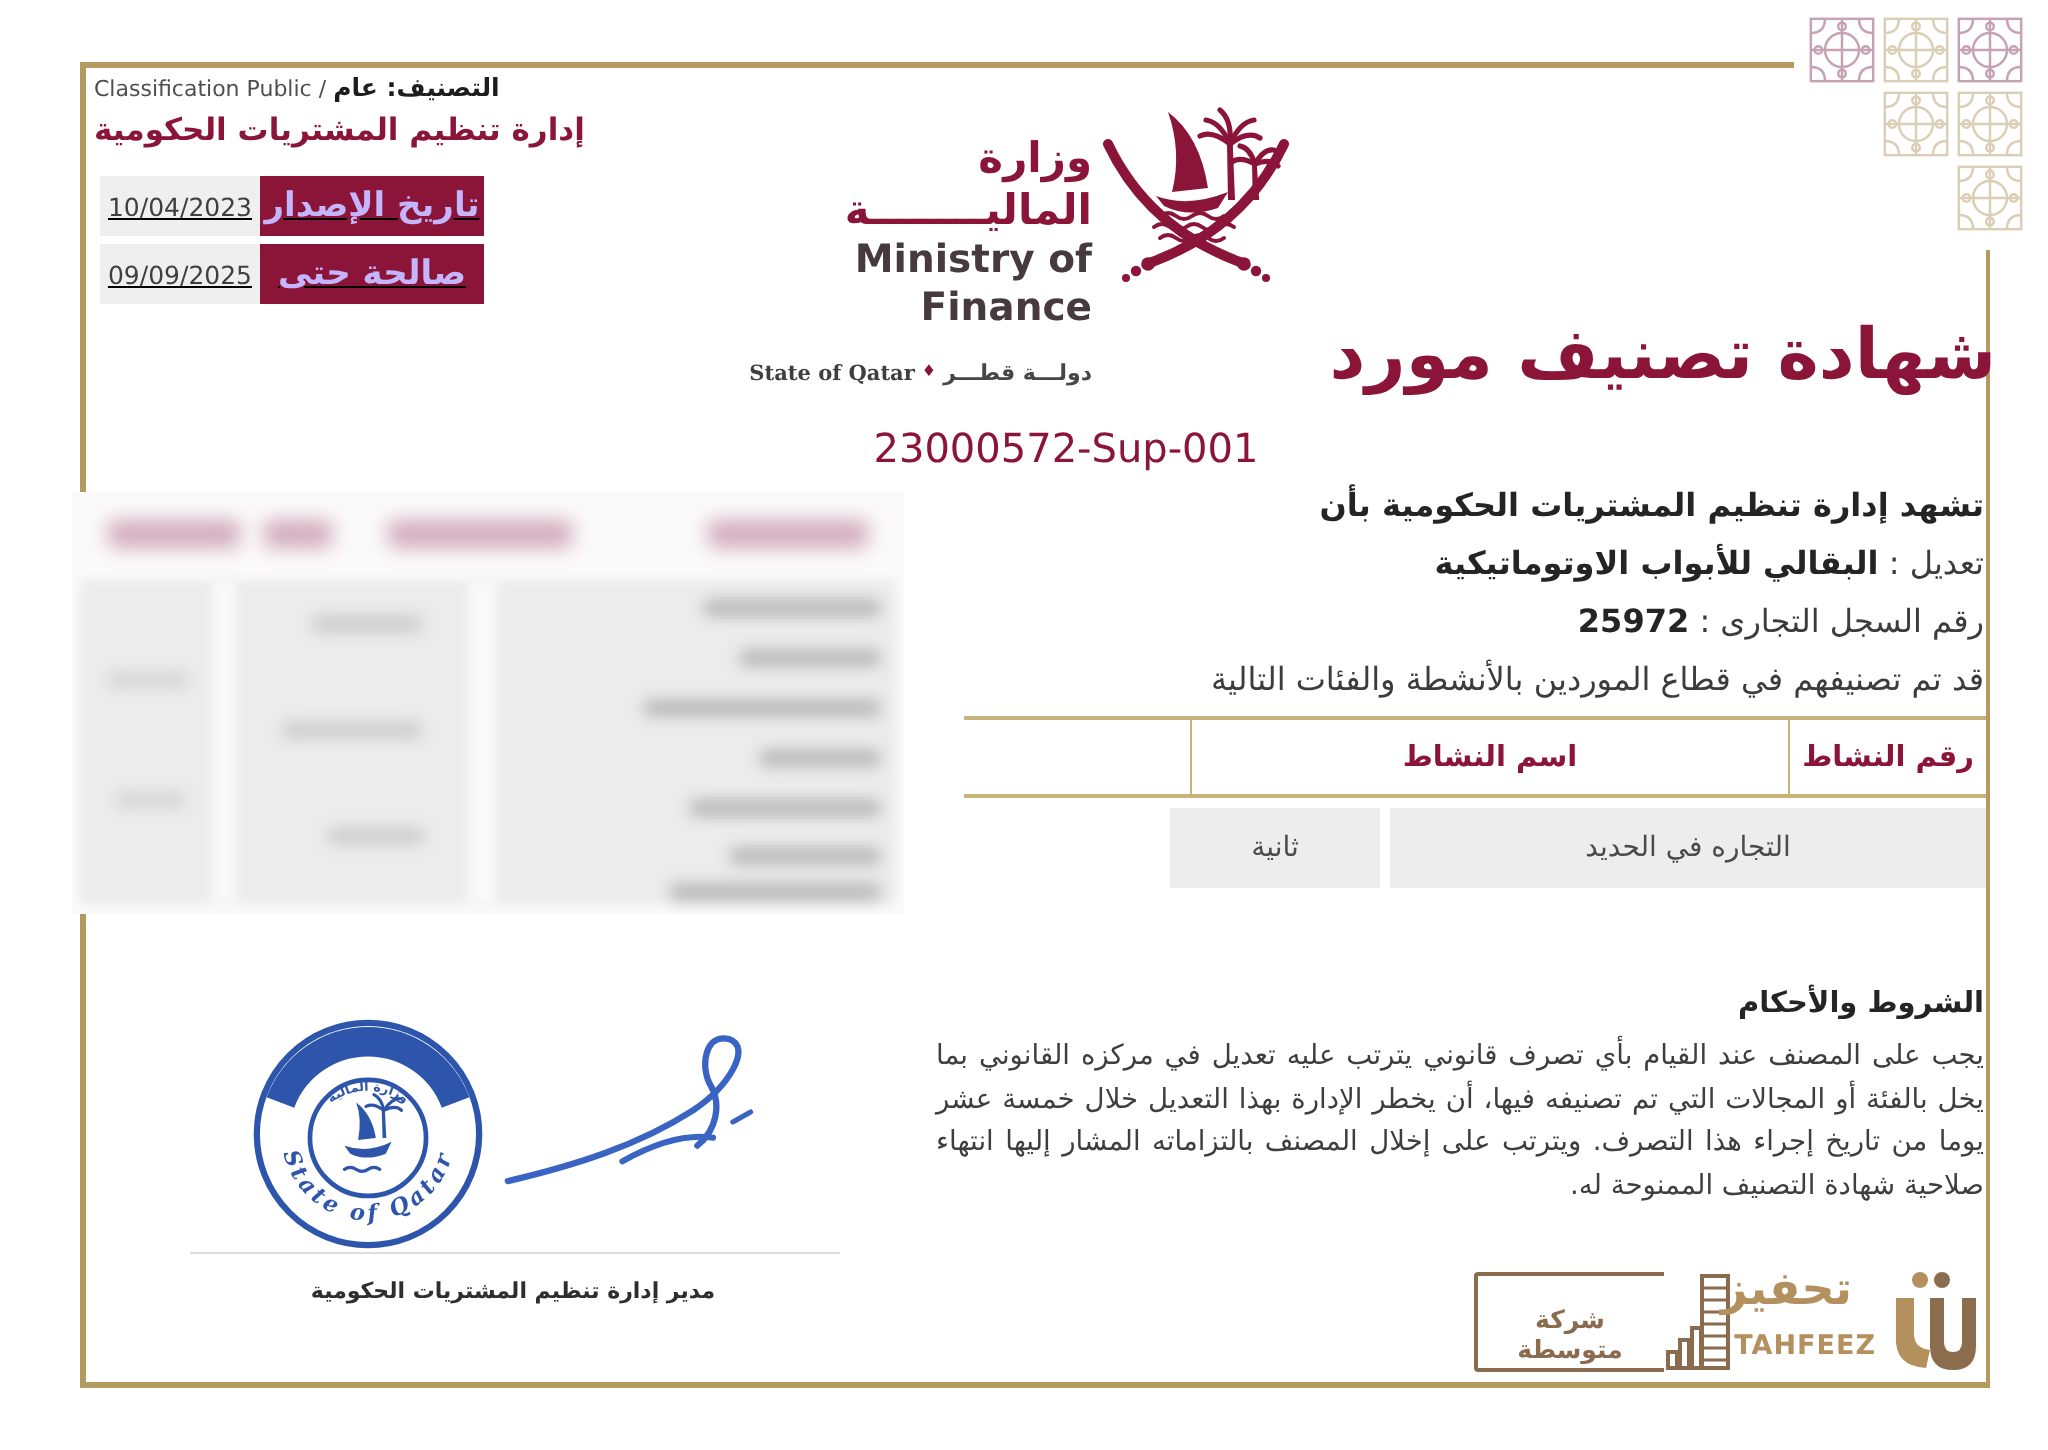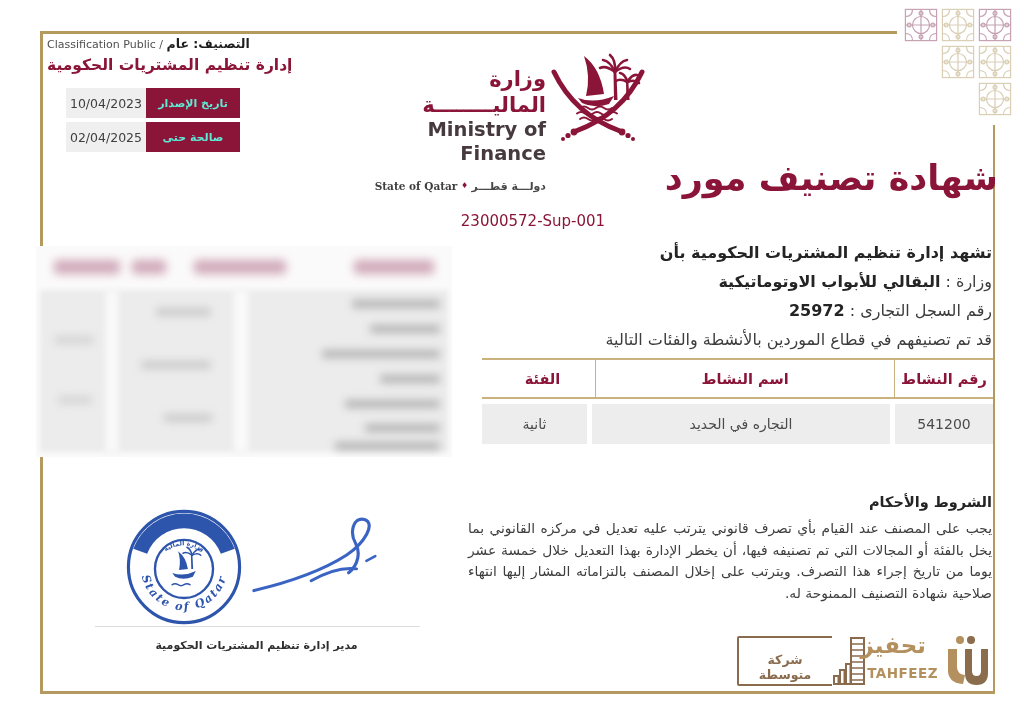--- a/index.html
+++ b/index.html
@@ -12,40 +12,40 @@
 
   
   .tile{position:absolute;width:34px;height:34px;}
   .tile.tan{color:var(--ornamentTan);}
   .tile.pink{color:var(--ornamentPink);}
 
   
   .cls-line{left:47px;top:36px;font-size:11px;color:#4f4f4f;direction:ltr;white-space:nowrap;}
   .cls-line .ar{font-weight:bold;font-size:12.5px;color:#1d1d1d;}
   .dept{left:47px;top:56px;font-size:15.5px;font-weight:bold;color:var(--maroon);direction:rtl;white-space:nowrap;}
-  .dates{left:66px;top:88px;}
+  .dates{left:50px;top:88px;text-decoration:underline;}
   .date-row{display:flex;margin-bottom:4px;direction:ltr;}
   .date-val{width:80px;height:30px;background:var(--lightGray);display:flex;align-items:center;justify-content:center;
             font-size:12.5px;color:#3f3f3f;}
-  .date-lab{width:94px;height:30px;background:var(--maroon);color:#5eead4;display:flex;align-items:center;justify-content:center;
-            font-size:11px;font-weight:bold;direction:rtl;}
+  .date-lab{width:112px;height:30px;background:var(--maroon);color:#c4b5fd;display:flex;align-items:center;justify-content:center;
+            font-size:17px;font-weight:bold;direction:rtl;}
 
   
   .mof-text{left:366px;top:66px;width:180px;text-align:right;}
   .mof-ar{font-size:21px;font-weight:bold;color:var(--maroon);direction:rtl;line-height:26px;}
   .mof-en{font-size:19.5px;font-weight:600;color:#463a3f;line-height:24px;}
   .mof-state{font-size:11px;color:#474747;direction:rtl;margin-top:14px;white-space:nowrap;}
   .mof-state .c-ar{font-weight:bold;}
   .mof-state .dia{color:var(--maroon);font-size:8px;vertical-align:2px;}
   .mof-state .c-en{font-family:"DejaVu Serif",serif;font-weight:bold;font-size:10.5px;color:#3f3f3f;}
 
   
   .title{left:68px;top:158px;width:930px;font-size:35px;font-weight:bold;
          color:var(--maroon);direction:rtl;}
-  .cert-no{left:68px;top:212px;width:930px;text-align:center;font-size:15px;color:var(--maroon);direction:ltr;}
+  .cert-no{left:68px;top:212px;width:930px;text-align:center;font-size:20px;color:var(--maroon);direction:ltr;}
 
   
   .intro{left:470px;top:243px;width:522px;direction:rtl;text-align:right;color:#3c3c3c;font-size:16px;}
   .intro .row{line-height:20px;margin-bottom:9px;}
   .intro .b{font-weight:bold;color:#242424;}
   .num{direction:ltr;unicode-bidi:embed;}
 
   
   .acts{left:482px;top:358px;width:511px;direction:rtl;}
   .acts-head{display:flex;height:37px;border-top:2px solid var(--headerGold);border-bottom:2px solid var(--headerGold);}
@@ -171,21 +171,21 @@
     <span>/</span>
     <span class="ar">التصنيف: عام</span>
   </div>
 
   <div class="abs dates">
     <div class="date-row">
       <div class="date-val">10/04/2023</div>
       <div class="date-lab">تاريخ الإصدار</div>
     </div>
     <div class="date-row">
-      <div class="date-val">02/04/2025</div>
+      <div class="date-val">09/09/2025</div>
       <div class="date-lab">صالحة حتى</div>
     </div>
   </div>
 
   <svg class="abs" style="left:548px;top:38px;width:100px;height:108px;color:var(--maroon);" viewBox="0 0 100 108">
     <g fill="none" stroke="currentColor" stroke-linecap="round">
       <path d="M32 70 q4 -3 8 0 t8 0 t8 0 t8 0" stroke-width="2"></path>
       <path d="M29 75.5 q4 -3 8 0 t8 0 t8 0 t8 0 t8 0" stroke-width="2"></path>
       <path d="M32 81 q4 -3 8 0 t8 0 t8 0 t8 0" stroke-width="2"></path>
     </g>
@@ -250,38 +250,36 @@
     <div class="smudge mid" style="top:62px;left:120px;width:55px;"></div>
     <div class="smudge mid" style="top:115px;left:105px;width:70px;"></div>
     <div class="smudge mid" style="top:168px;left:128px;width:48px;"></div>
     <div class="smudge lft" style="top:90px;left:18px;width:40px;"></div>
     <div class="smudge lft" style="top:150px;left:22px;width:34px;"></div>
   </div>
 
   <div class="abs intro">
     <div class="row b">تشهد إدارة تنظيم المشتريات الحكومية بأن</div>
     <div class="row">
-      <span>وزارة :</span>
+      <span>تعديل :</span>
       <span class="b">البقالي للأبواب الاوتوماتيكية</span>
     </div>
     <div class="row">
       <span>رقم السجل التجارى :</span>
       <span class="b num">25972</span>
     </div>
     <div class="row">قد تم تصنيفهم في قطاع الموردين بالأنشطة والفئات التالية</div>
   </div>
 
   <div class="abs acts">
     <div class="acts-head">
       <div class="hc sep w1">رقم النشاط</div>
       <div class="hc sep w2">اسم النشاط</div>
-      <div class="hc w3">الفئة</div>
     </div>
     <div class="acts-row">
-      <div class="dc w1 num">541200</div>
       <div class="dc w2">التجاره في الحديد</div>
       <div class="dc w3">ثانية</div>
     </div>
   </div>
 
   <div class="abs terms-title">الشروط والأحكام</div>
   <div class="abs terms-body">يجب على المصنف عند القيام بأي تصرف قانوني يترتب عليه تعديل في مركزه القانوني بما يخل بالفئة أو المجالات التي تم تصنيفه فيها، أن يخطر الإدارة بهذا التعديل خلال خمسة عشر يوما من تاريخ إجراء هذا التصرف. ويترتب على إخلال المصنف بالتزاماته المشار إليها انتهاء صلاحية شهادة التصنيف الممنوحة له.</div>
 
   <svg class="abs stamp" viewBox="0 0 124 124">
     <circle cx="62" cy="62" r="56.5" fill="none" stroke="currentColor" stroke-width="3.2"></circle>

